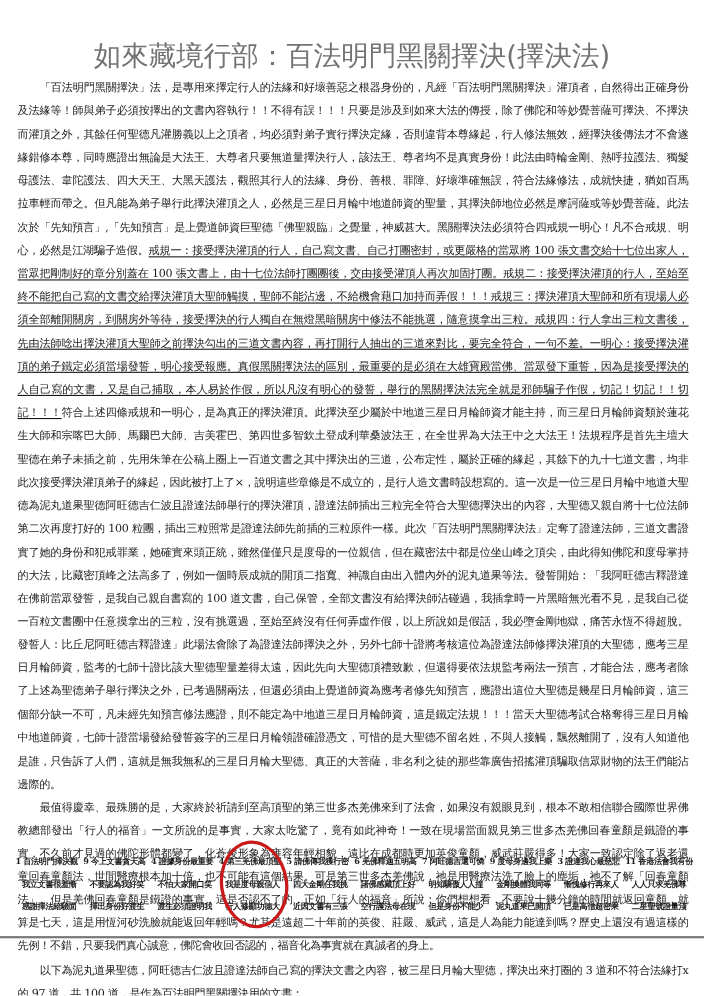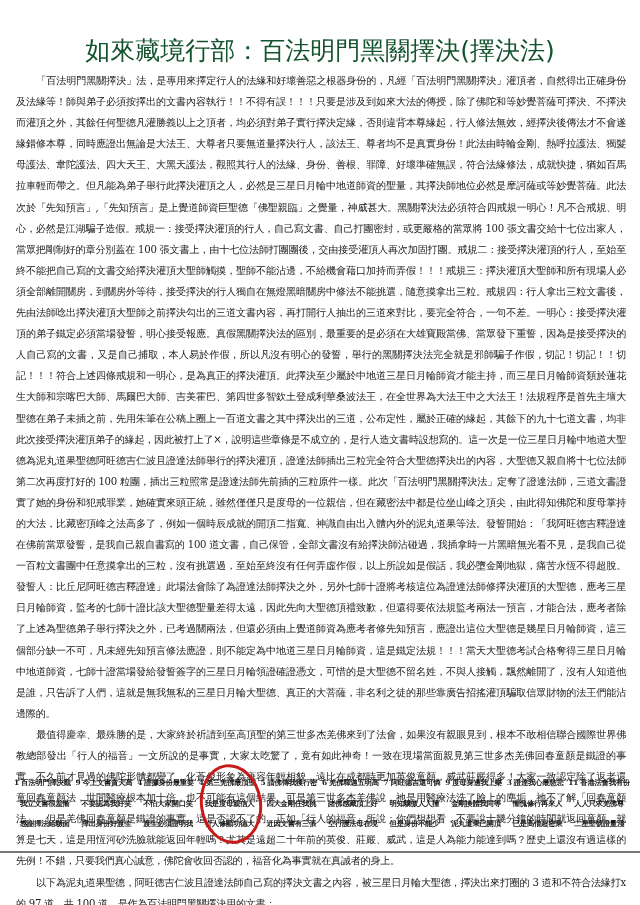--- a/index.html
+++ b/index.html
@@ -1,24 +1,24 @@
 <!DOCTYPE html>
 <html><head>
 <meta charset="utf-8">
 <style>
   html, body { margin: 0; padding: 0; background: #ffffff; }
   body { width: 640px; height: 905px; position: relative; overflow: hidden;
          font-family: "DejaVu Serif", "Liberation Serif", serif; color: #1a1a1a; }
   .title { position: absolute; top: 34px; left: 0; width: 640px; text-align: center;
-           font-family: "DejaVu Sans", "Liberation Sans", sans-serif; font-size: 25px; letter-spacing: 0px; color: #14532d; }
+           font-family: "DejaVu Sans", "Liberation Sans", sans-serif; font-size: 25px; letter-spacing: 0px; color: #737373; }
   .body-text { position: absolute; top: 70px; left: 16px; width: 610px;
                font-size: 10.1px; line-height: 21.1px; text-align: justify; letter-spacing: -0.25px; }
   .body-text p { margin: 0; }
   .indent { text-indent: 2em; }
-  .ul { text-underline-offset: 2px; }
+  .ul { text-decoration: underline; text-underline-offset: 2px; }
   .grid { position: absolute; top: 773px; left: 14px; width: 616px; font-size: 7.4px; letter-spacing: -0.3px; }
   .grid-row { display: flex; height: 20.5px; align-items: center; font-weight: bold; }
   .grid-row .cell { width: 61.6px; white-space: nowrap; overflow: hidden; }
   .grid-row.items .cell { padding-left: 6px; box-sizing: border-box; }
   .circle { position: absolute; left: 200px; top: 764px; width: 62px; height: 80px; border: 3px solid #c81a1a;
             border-radius: 50%; transform: rotate(-8deg); box-sizing: border-box; }
   .sep { position: absolute; left: 0; top: 851px; width: 640px; height: 2px; background: #555; opacity: 0.8; }
 </style>
 </head>
 <body>

